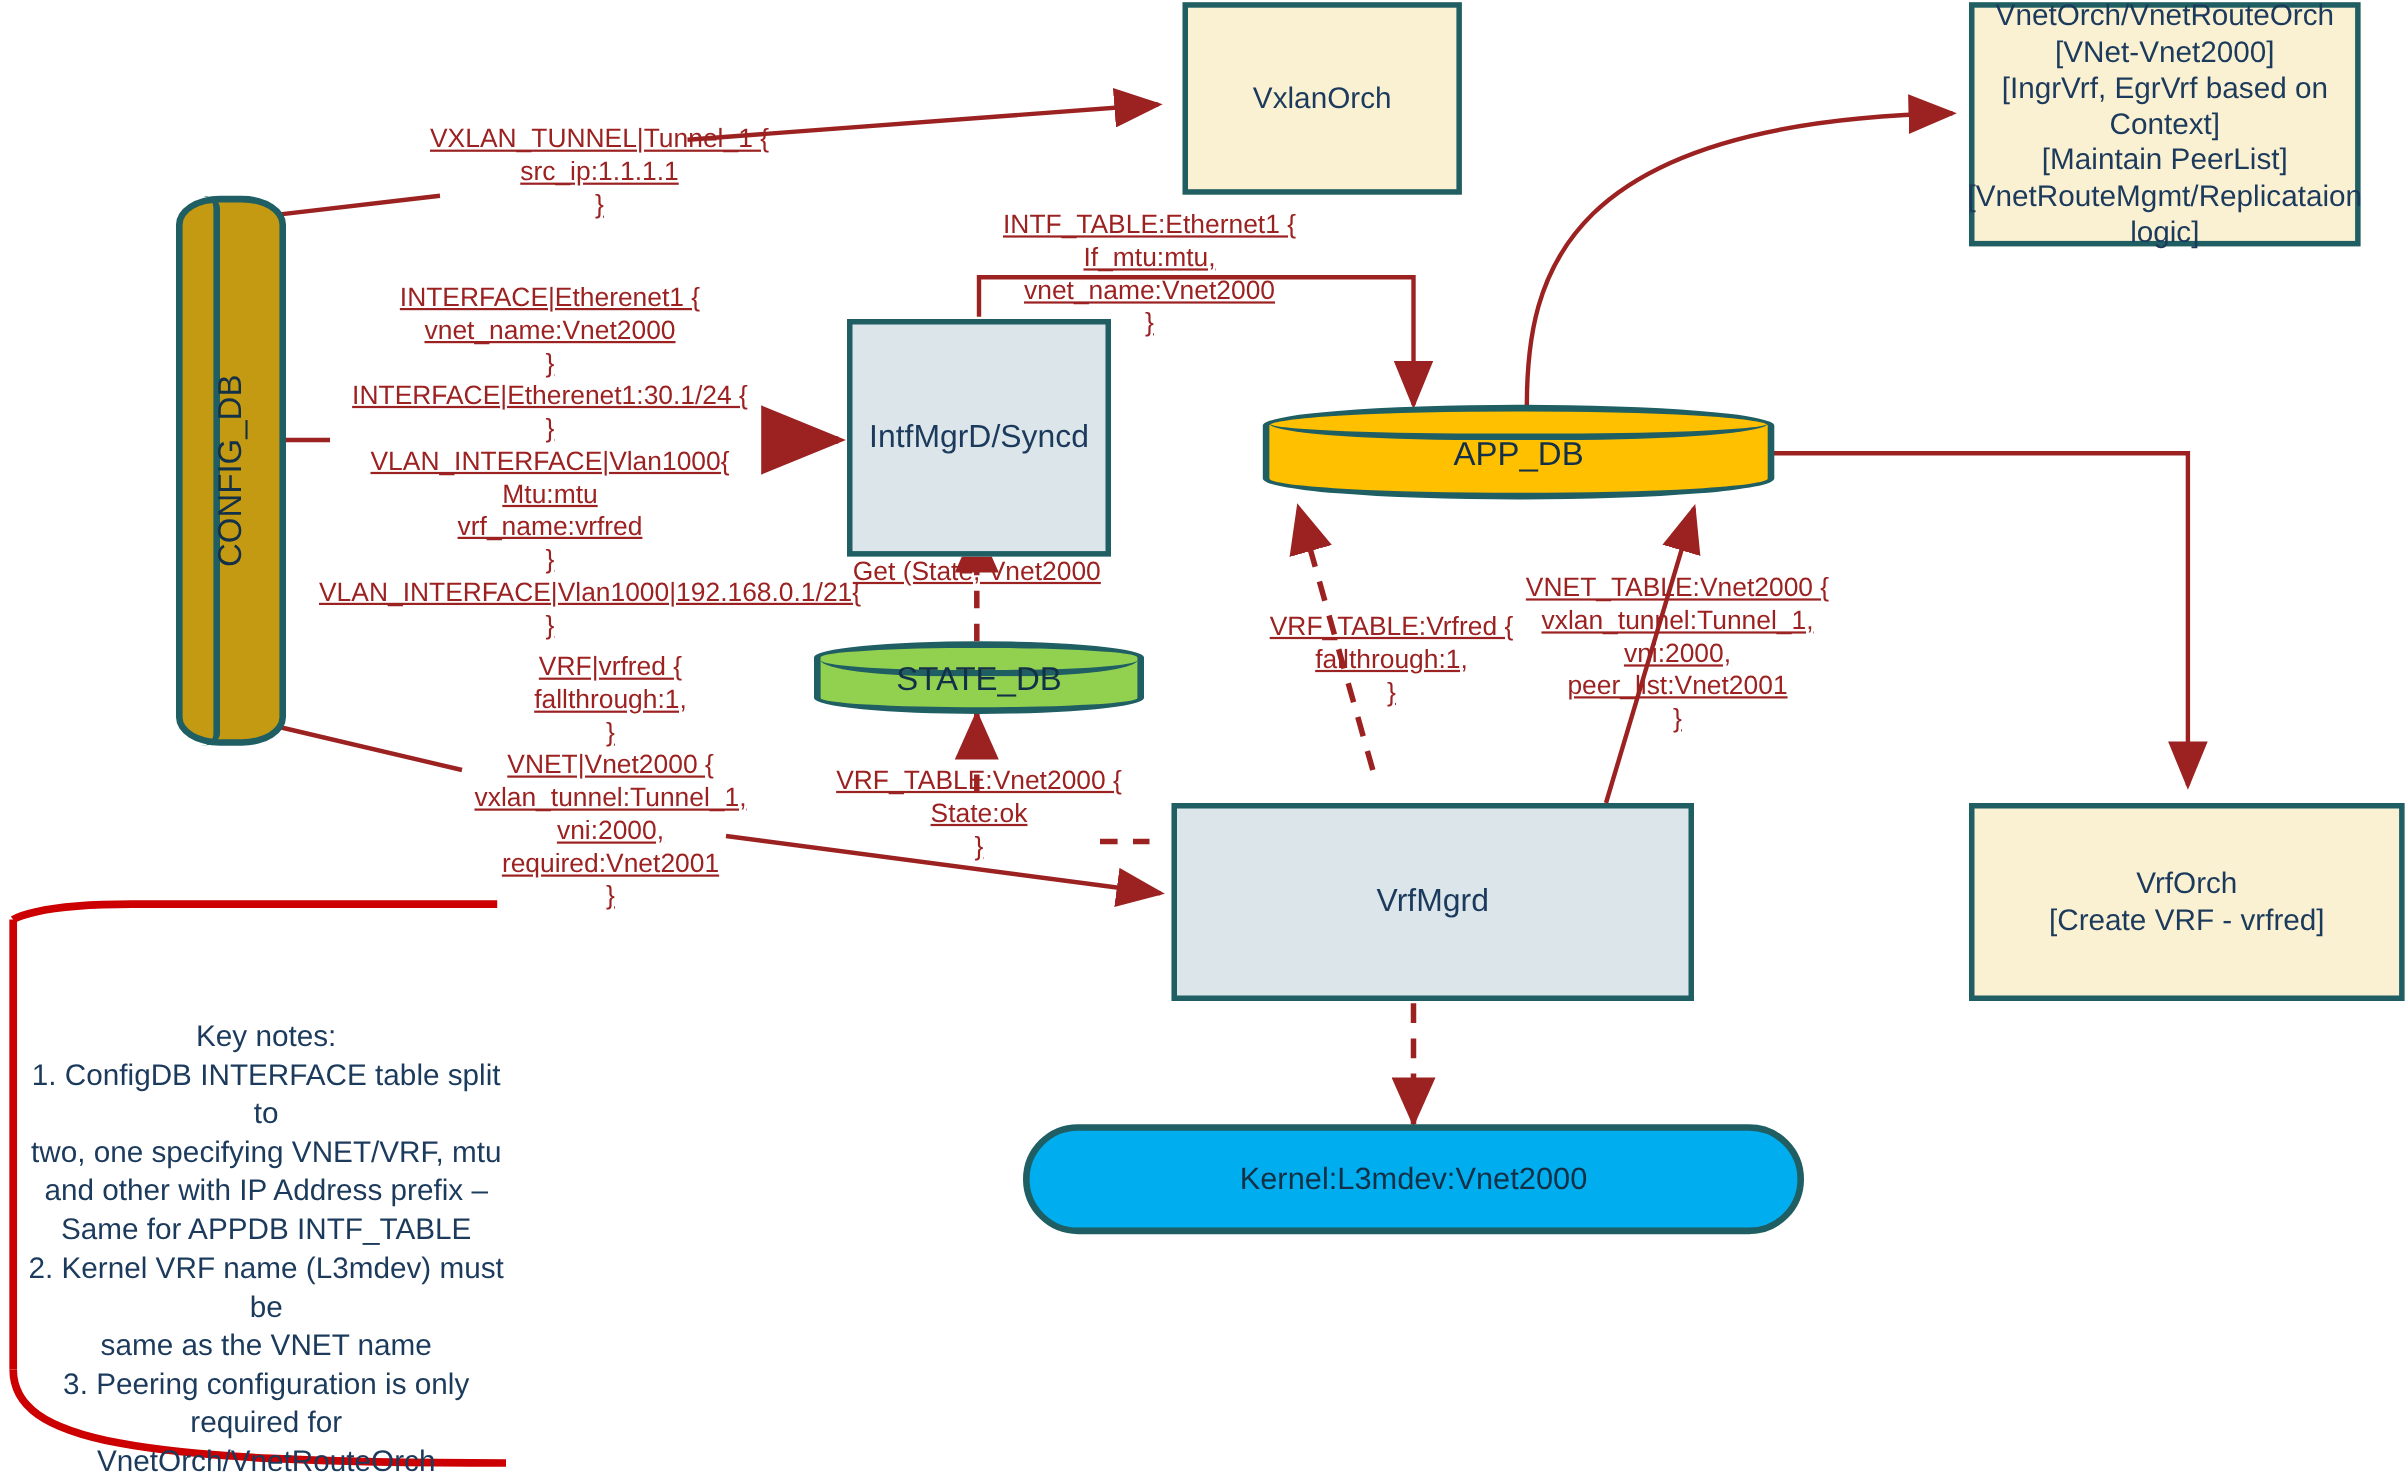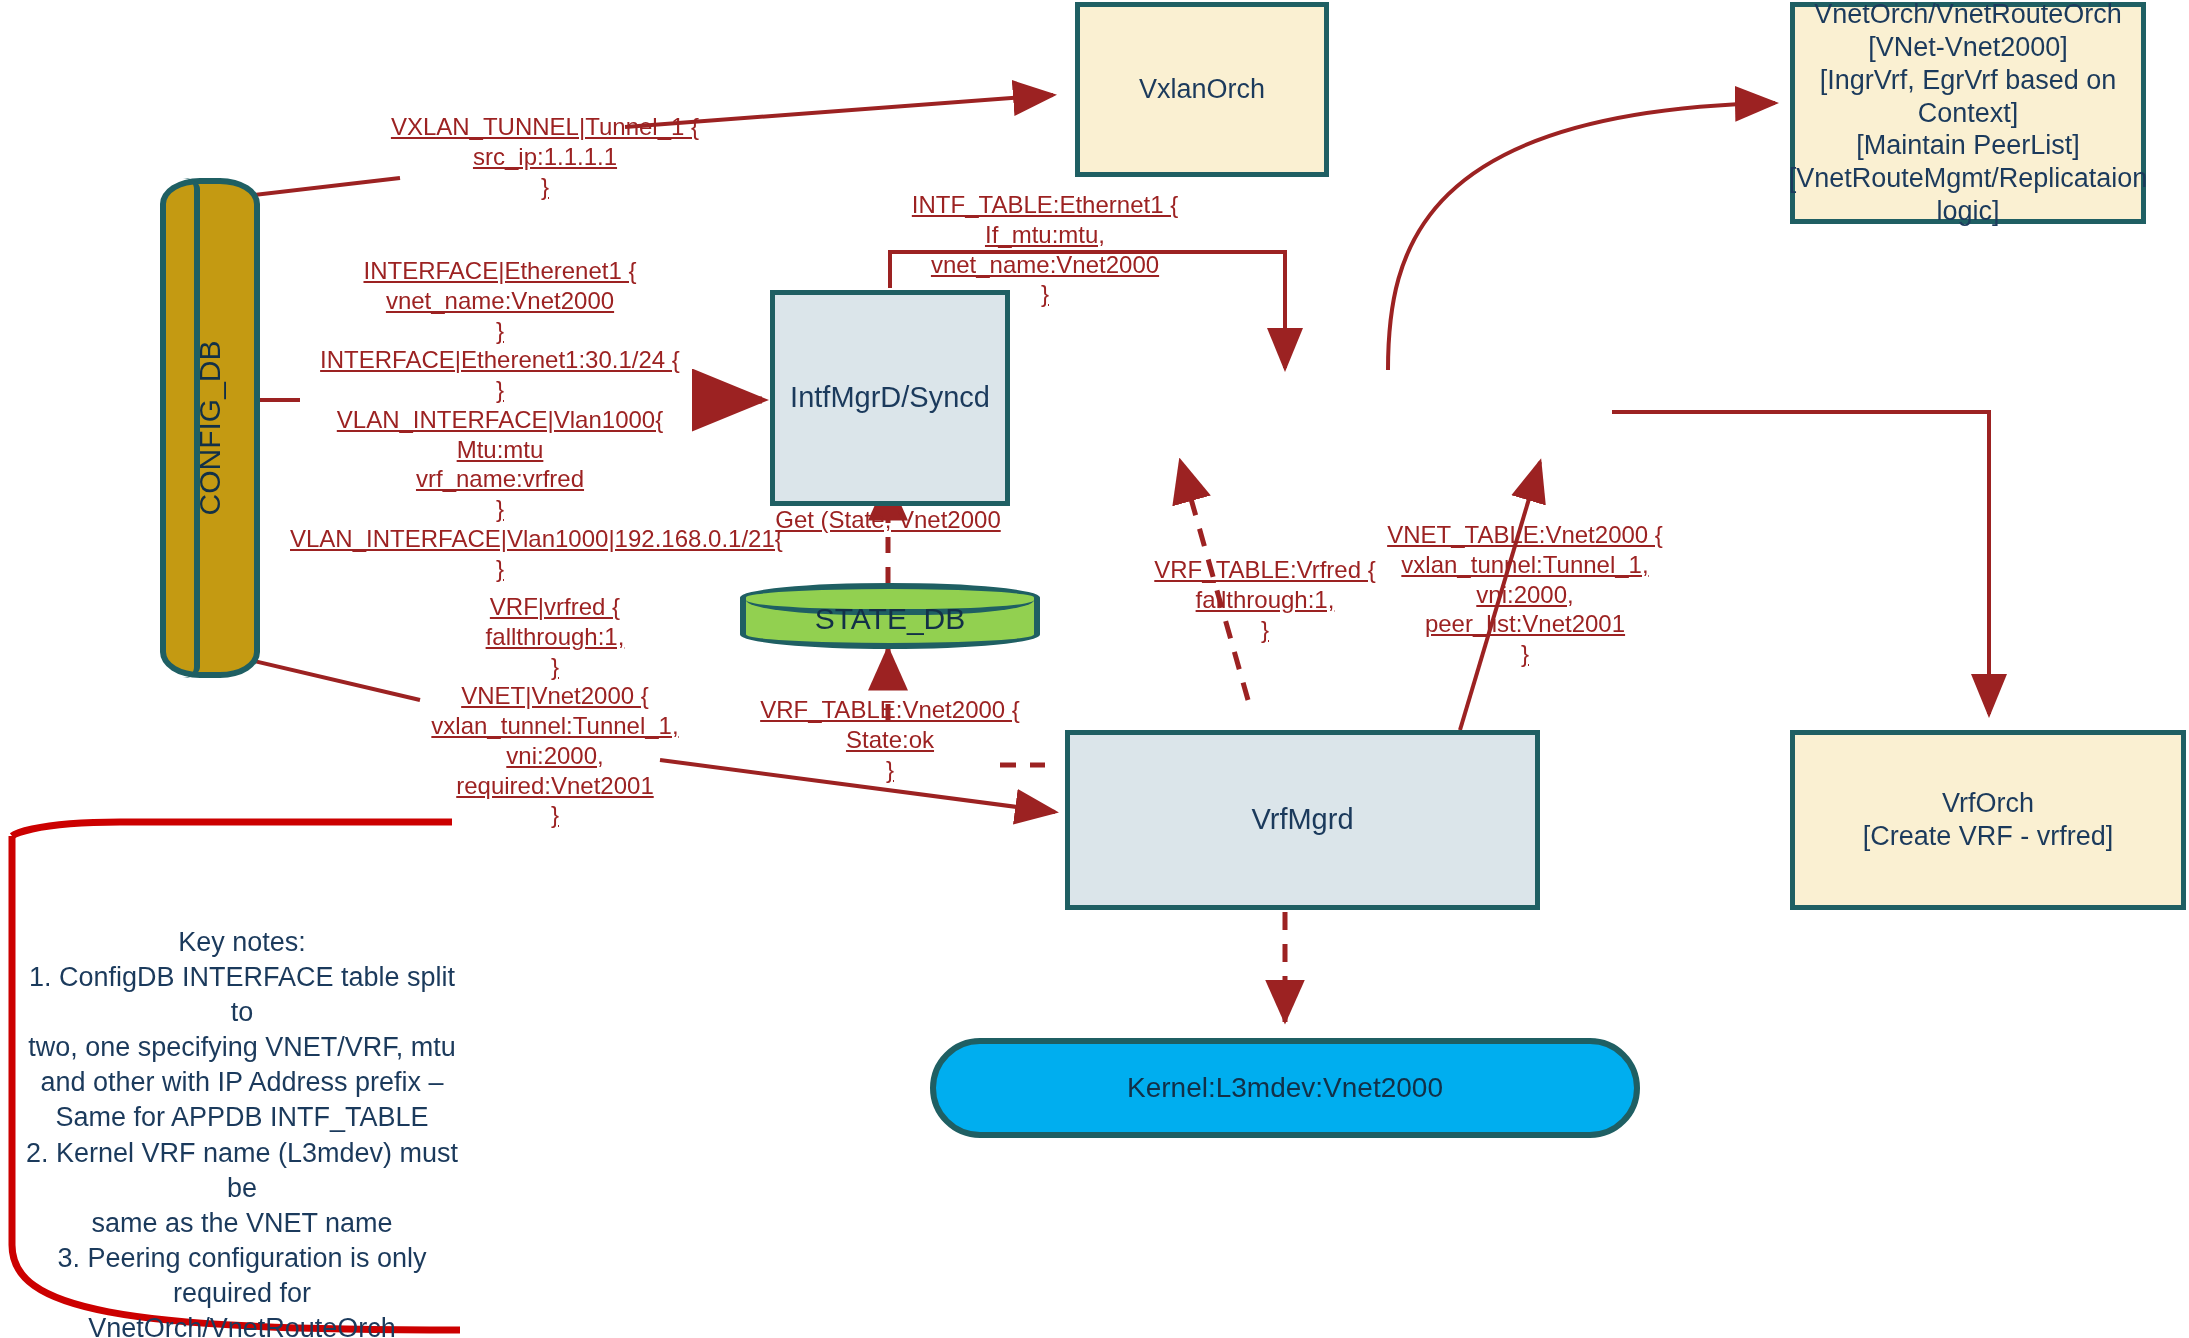--- a/index.html
+++ b/index.html
@@ -21,21 +21,20 @@
   .box-cream .lbl{font-size:27px;}
 
   .box-grey{
     background:#dbe5ea; border:5px solid #1f5f63; color:#1b3a5c;
   }
   .box-grey .lbl{font-size:29px;}
 
   .pill-blue{
     background:#00aeef; border:6px solid #1f5f63; border-radius:80px;
     color:#123047;
-    margin-top:16px;
   }
   .pill-blue .lbl{font-size:28px;}
 
   
   .vcyl{position:absolute;}
   .vcyl .body{
     position:absolute; left:0; top:0; right:0; bottom:0;
     background:#c49a12; border:6px solid #1f5f63; border-radius:40px/26px;
     box-sizing:border-box;
   }
@@ -141,20 +140,25 @@
 [VNet-Vnet2000]
 [IngrVrf, EgrVrf based on Context]
 [Maintain PeerList]
 [VnetRouteMgmt/Replicataion logic]</div>
   </div>
 
   <div class="node box-grey" style="left:770px; top:290px; width:240px; height:216px;">
     <div class="lbl">IntfMgrD/Syncd</div>
   </div>
 
+  <div class="hcyl app" style="left:1148px; top:368px; width:465px; height:86px;">
+    <div class="body"></div>
+    <div class="cap"></div>
+    <div class="lbl">APP_DB</div>
+  </div>
 
   <div class="hcyl state" style="left:740px; top:583px; width:300px; height:66px;">
     <div class="body"></div>
     <div class="cap"></div>
     <div class="lbl">STATE_DB</div>
   </div>
 
   <div class="node box-cream" style="left:1790px; top:730px; width:396px; height:180px;">
     <div class="lbl">VrfOrch
 [Create VRF - vrfred]</div>

